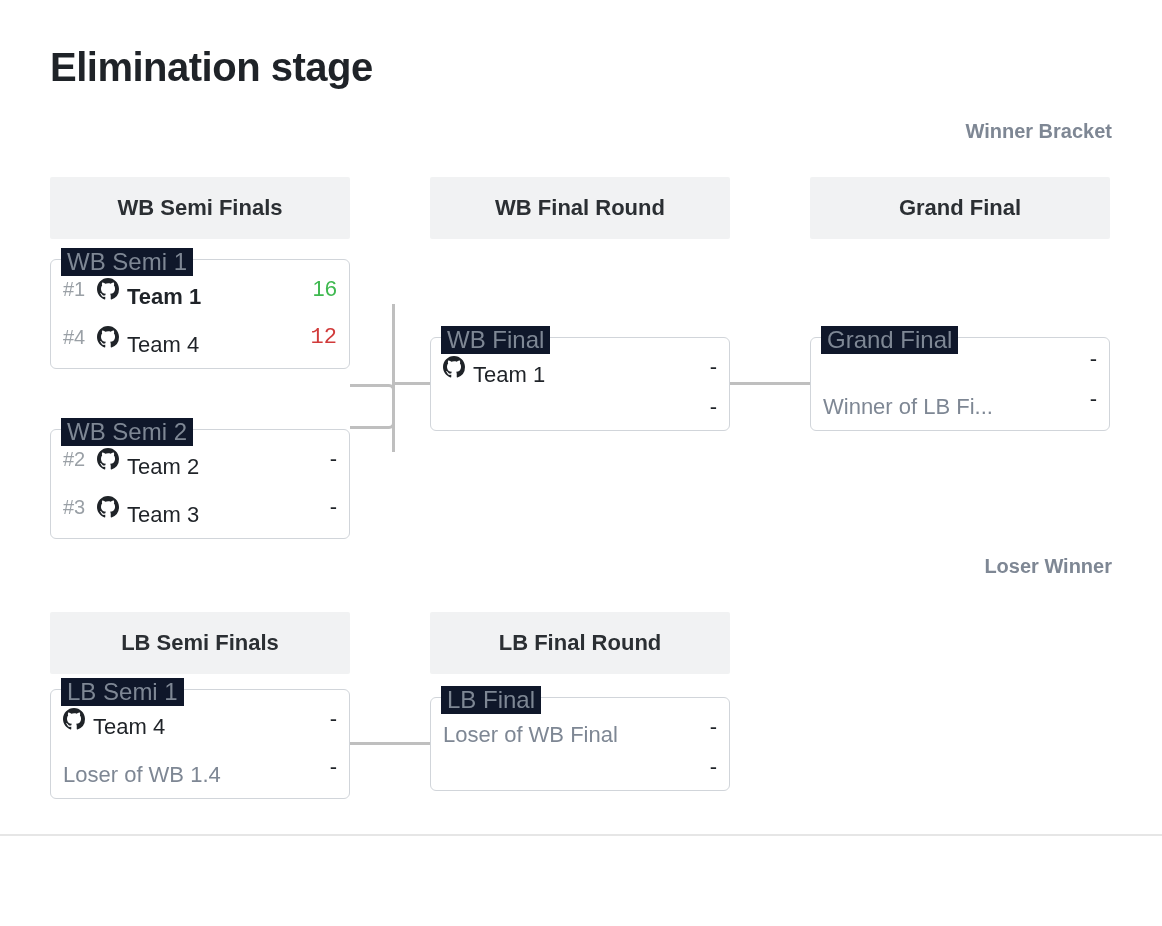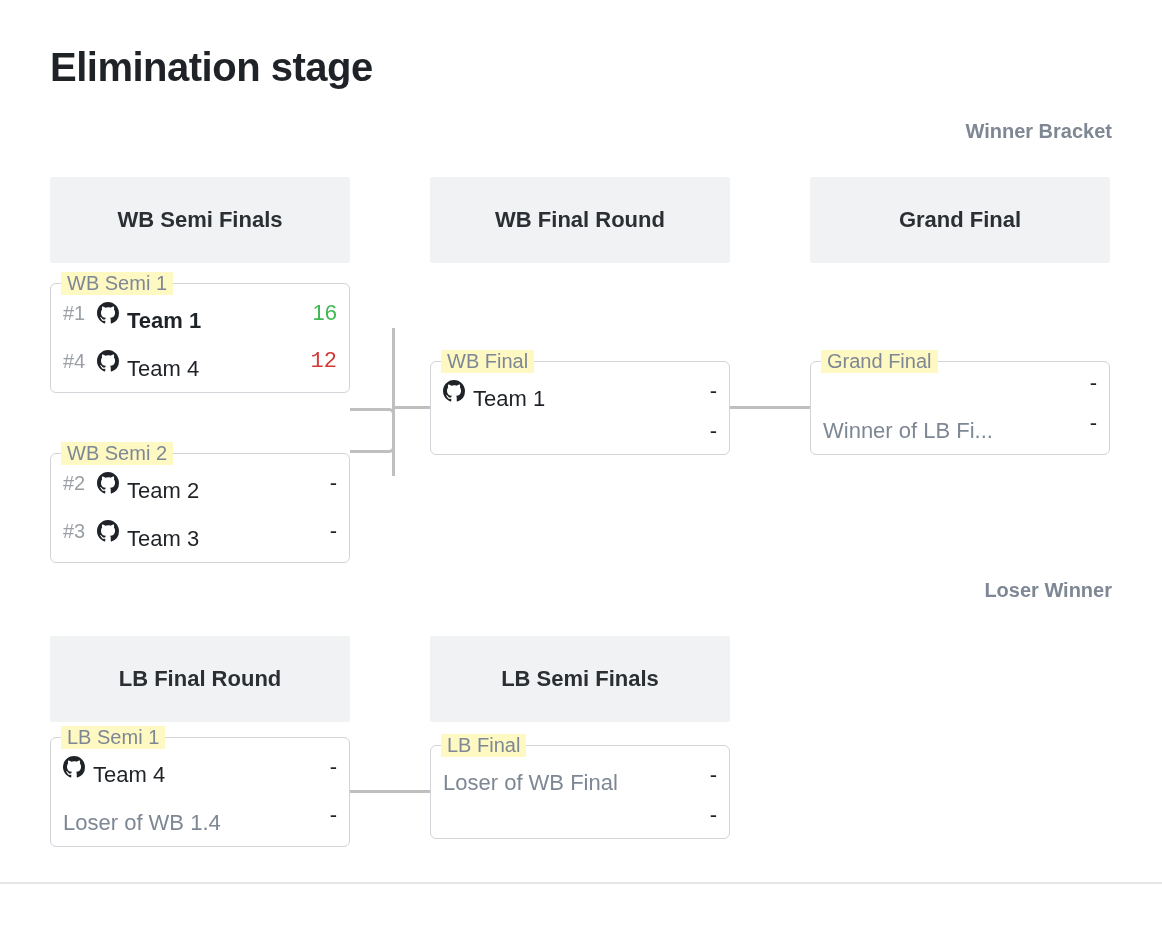--- a/index.html
+++ b/index.html
@@ -45,21 +45,21 @@
     gap:80px;
     margin-bottom:20px;
   }
   .round-header{
     width:300px;
     background:var(--header-bg);
     text-align:center;
     font-size:22px;
     font-weight:600;
     color:#2b2f33;
-    padding:30px 8px;
+    padding:18px 8px;
     border-radius:2px;
   }
   .rounds{
     display:flex;
     gap:80px;
     position:relative;
   }
   .round-col{
     width:300px;
     display:flex;
@@ -70,24 +70,24 @@
   .match{
     border:1px solid var(--border);
     border-radius:6px;
     position:relative;
     background:#fff;
   }
   .match-label{
     position:absolute;
     top:-12px;
     left:10px;
-    background:#fef9c3;
+    background:#0f172a;
     padding:0 6px;
     color:var(--muted);
-    font-size:20px;
+    font-size:24px;
   }
   .team-row{
     display:flex;
     align-items:center;
     padding:8px 12px 4px 12px;
     font-size:22px;
     min-height:38px;
   }
   .team-row + .team-row{padding-top:2px;padding-bottom:10px;}
   .seed{
@@ -240,22 +240,22 @@
         </div>
       </div>
 
     </div>
   </section>
 
   <section class="bracket loser-section">
     <h2 class="bracket-title">Loser Winner</h2>
 
     <div class="round-headers">
+      <div class="round-header">LB Semi Finals</div>
       <div class="round-header">LB Final Round</div>
-      <div class="round-header">LB Semi Finals</div>
     </div>
 
     <div class="rounds" style="height:100px;">
       <div class="conn" style="left:300px;top:48px;width:80px;border-top-width:3px;"></div>
 
       <div class="round-col">
         <div class="match">
           <div class="match-label">LB Semi 1</div>
           <div class="team-row">
             <span class="team-icon">

